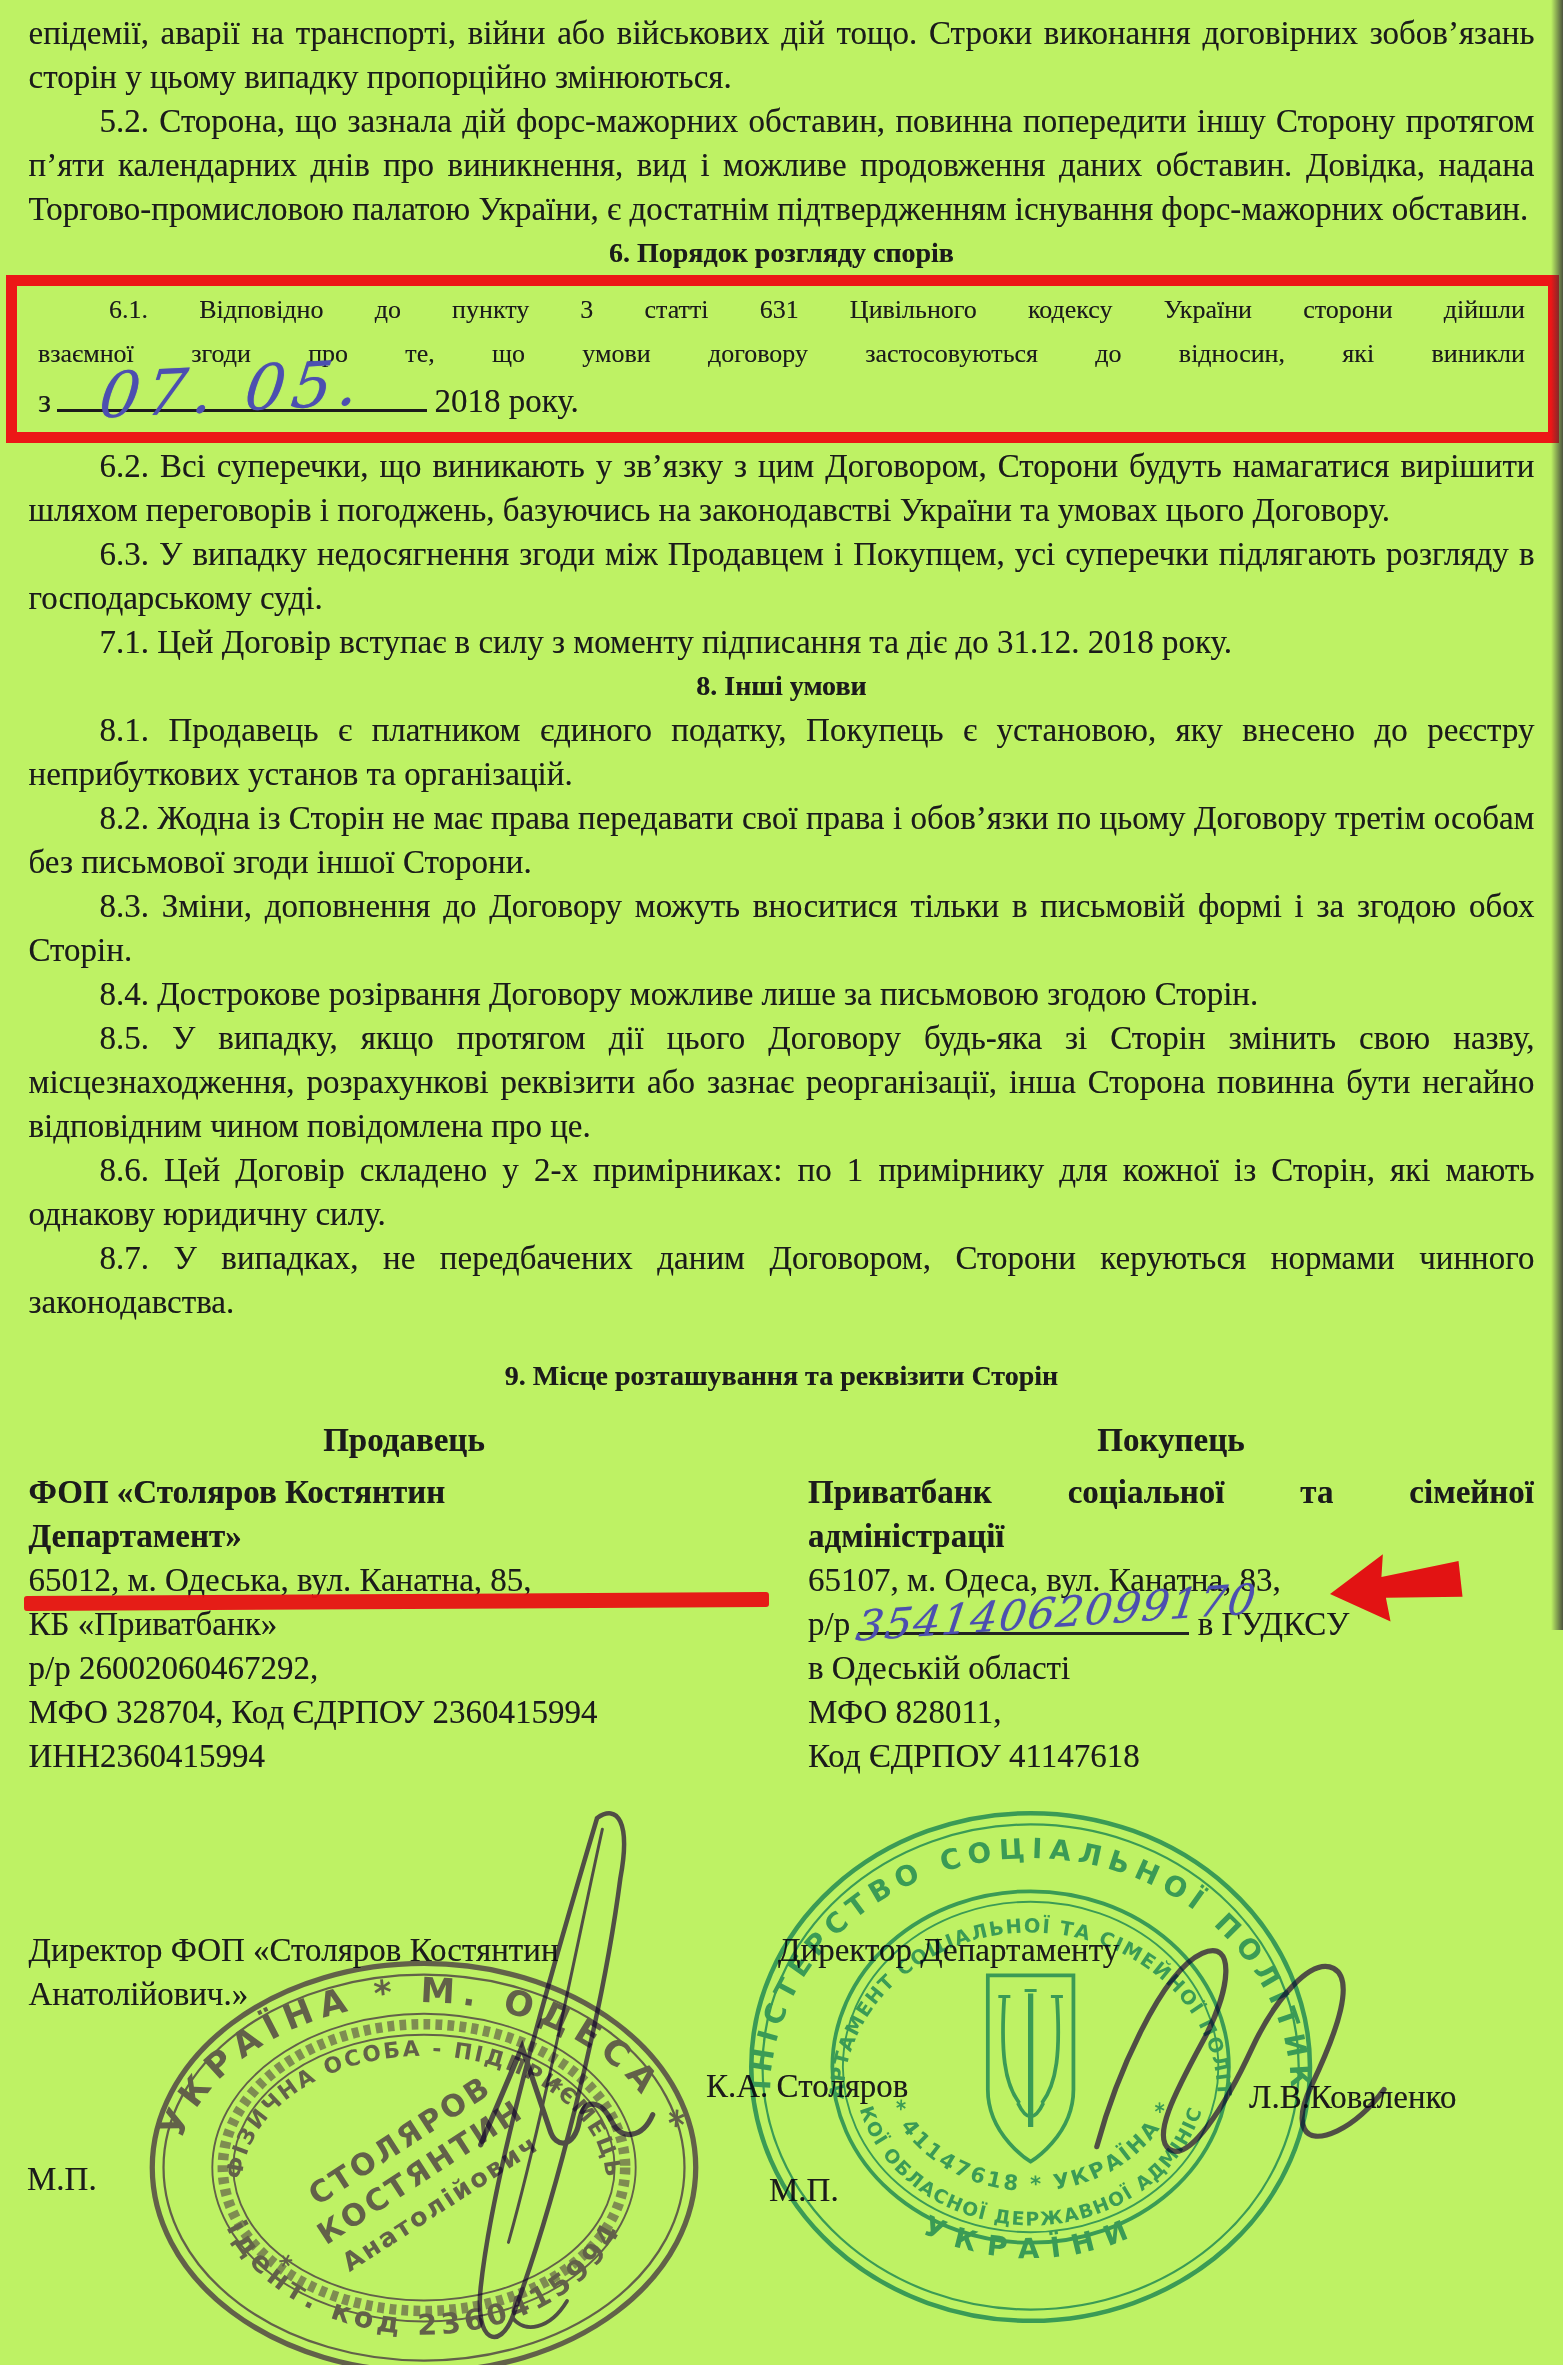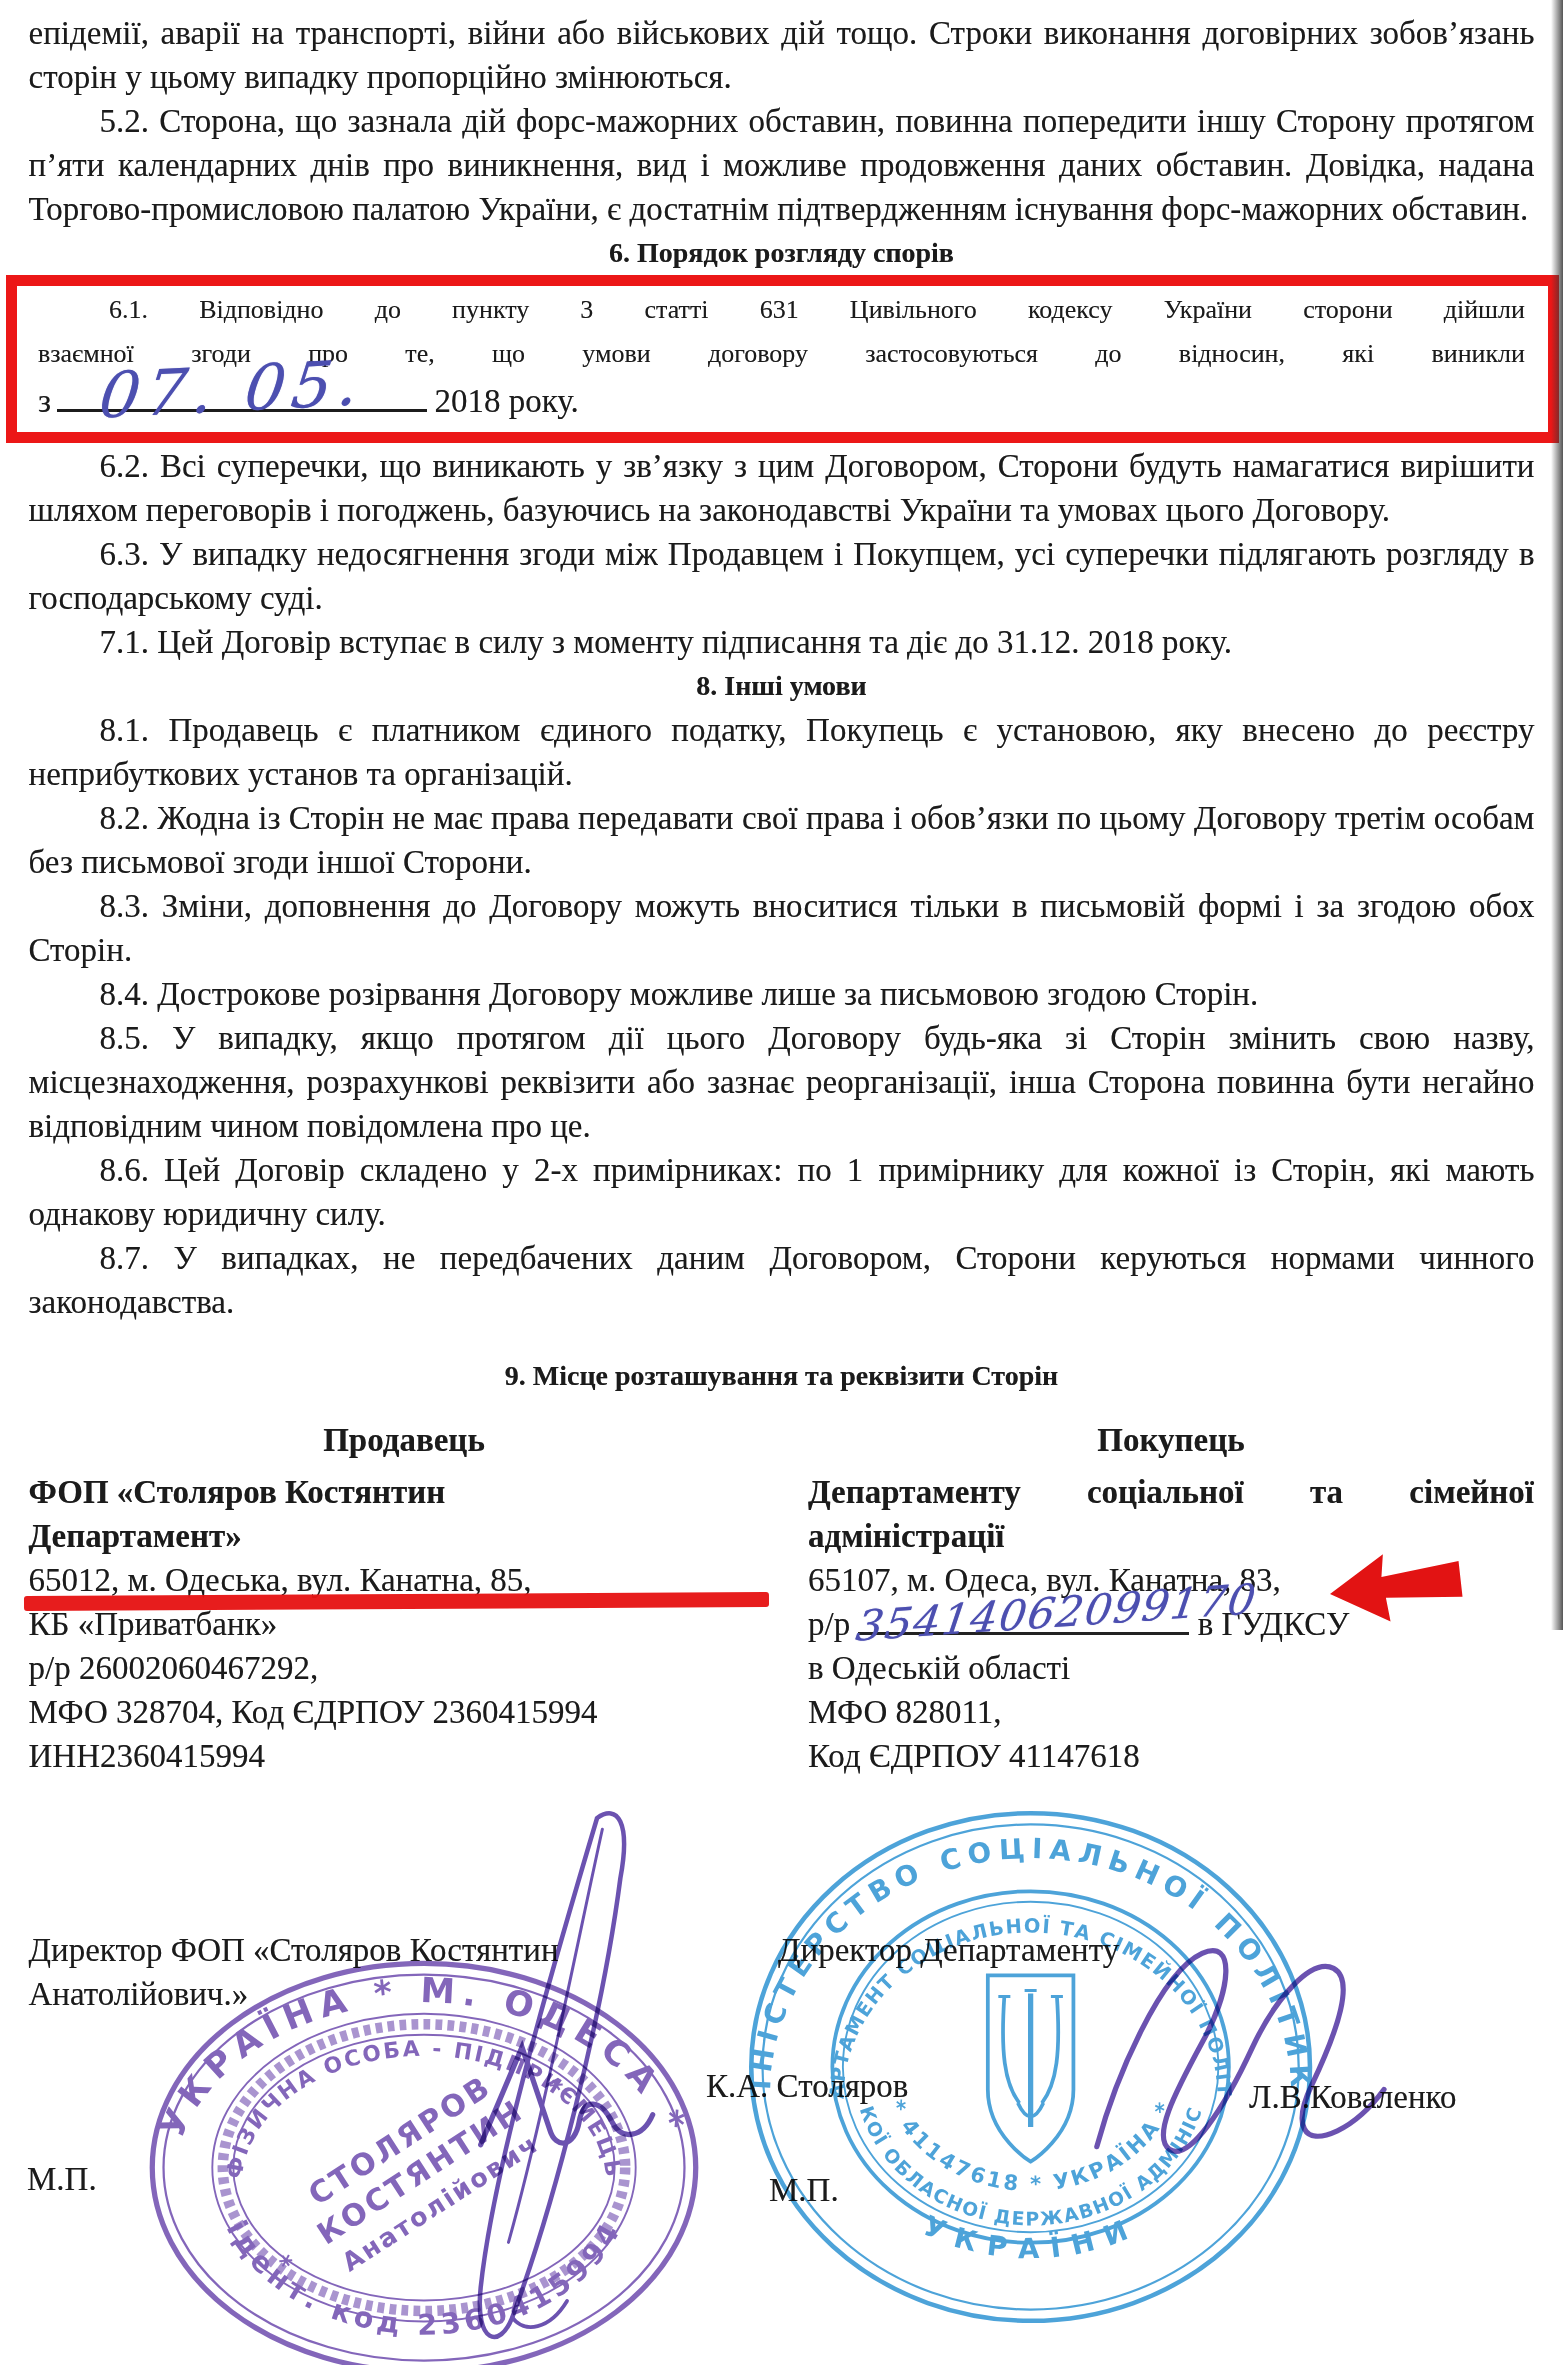--- a/index.html
+++ b/index.html
@@ -1,18 +1,18 @@
 <!DOCTYPE html>
 <html style="font-size:12px"><head>
 <meta charset="utf-8">
 <style>
   html,body{margin:0;padding:0;background:#e8e8e8;}
   .page{
     position:relative; width:1563px; height:2366px; overflow:hidden;
-    background:#ffffff; font-family:"Liberation Serif","DejaVu Serif",serif;
+    background:#bef264; font-family:"Liberation Serif","DejaVu Serif",serif;
     color:#1b1b1b;
   }
   .content{position:absolute; left:28.5px; top:10.5px; width:1506px;}
   .doc{margin:0; font-size:33px; line-height:44px; text-align:justify; text-indent:71px;
        text-shadow:0 0 0.5px rgba(30,30,30,.45);}
   .cont{text-indent:0;}
   .hdr{font-weight:bold; text-align:center; font-size:28px; line-height:44px; margin:0;
        text-shadow:0 0 0.5px rgba(30,30,30,.5);}
   .hdr9{margin-top:30px;}
   .redbox{border:11.3px solid #ec1717; margin:0.8px -24px 1.5px -22.5px; padding:1.5px 22.5px 6px 21px;}
@@ -88,21 +88,21 @@
           <span>65012, м. Одеська, вул. Канатна, 85,</span>
           <div class="red-underline"></div>
         </div>
         <div class="rline">КБ «Приватбанк»</div>
         <div class="rline">р/р 26002060467292,</div>
         <div class="rline">МФО 328704, Код ЄДРПОУ 2360415994</div>
         <div class="rline">ИНН2360415994</div>
       </div>
       <div class="col-r">
         <div class="rline rtitle">Покупець</div>
-        <div class="rline rbold rjust">Департаменту соціальної та сімейної</div>
+        <div class="rline rbold rjust">Приватбанк соціальної та сімейної</div>
         <div class="rline rbold">адміністрації</div>
         <div class="rline">
           <span>65107, м. Одеса, вул. Канатна, 83,</span>
           <svg class="arrow-svg" viewBox="0 0 186 104">
             <polygon points="6,54 80,6 76,36 180,22 182,70 80,64 84,96" fill="#e21313"></polygon>
           </svg>
         </div>
         <div class="rline">
           <span>р/р</span><span class="blank2"><span class="hand hand-acct">35414062099170</span></span><span>в ГУДКСУ</span>
         </div>

